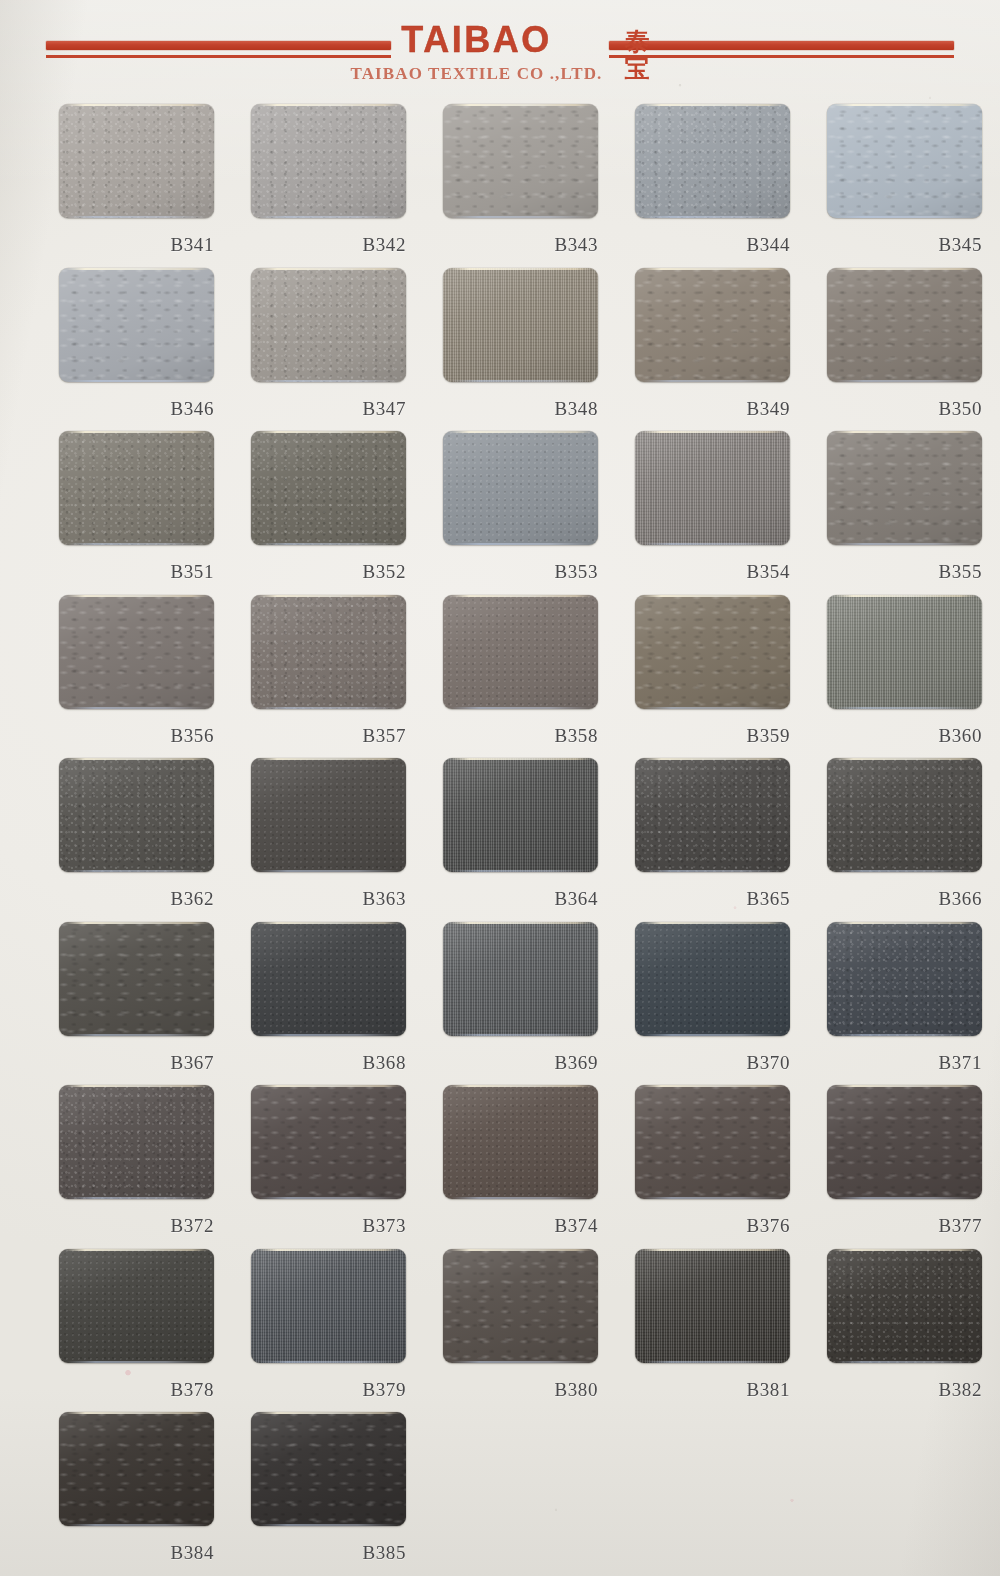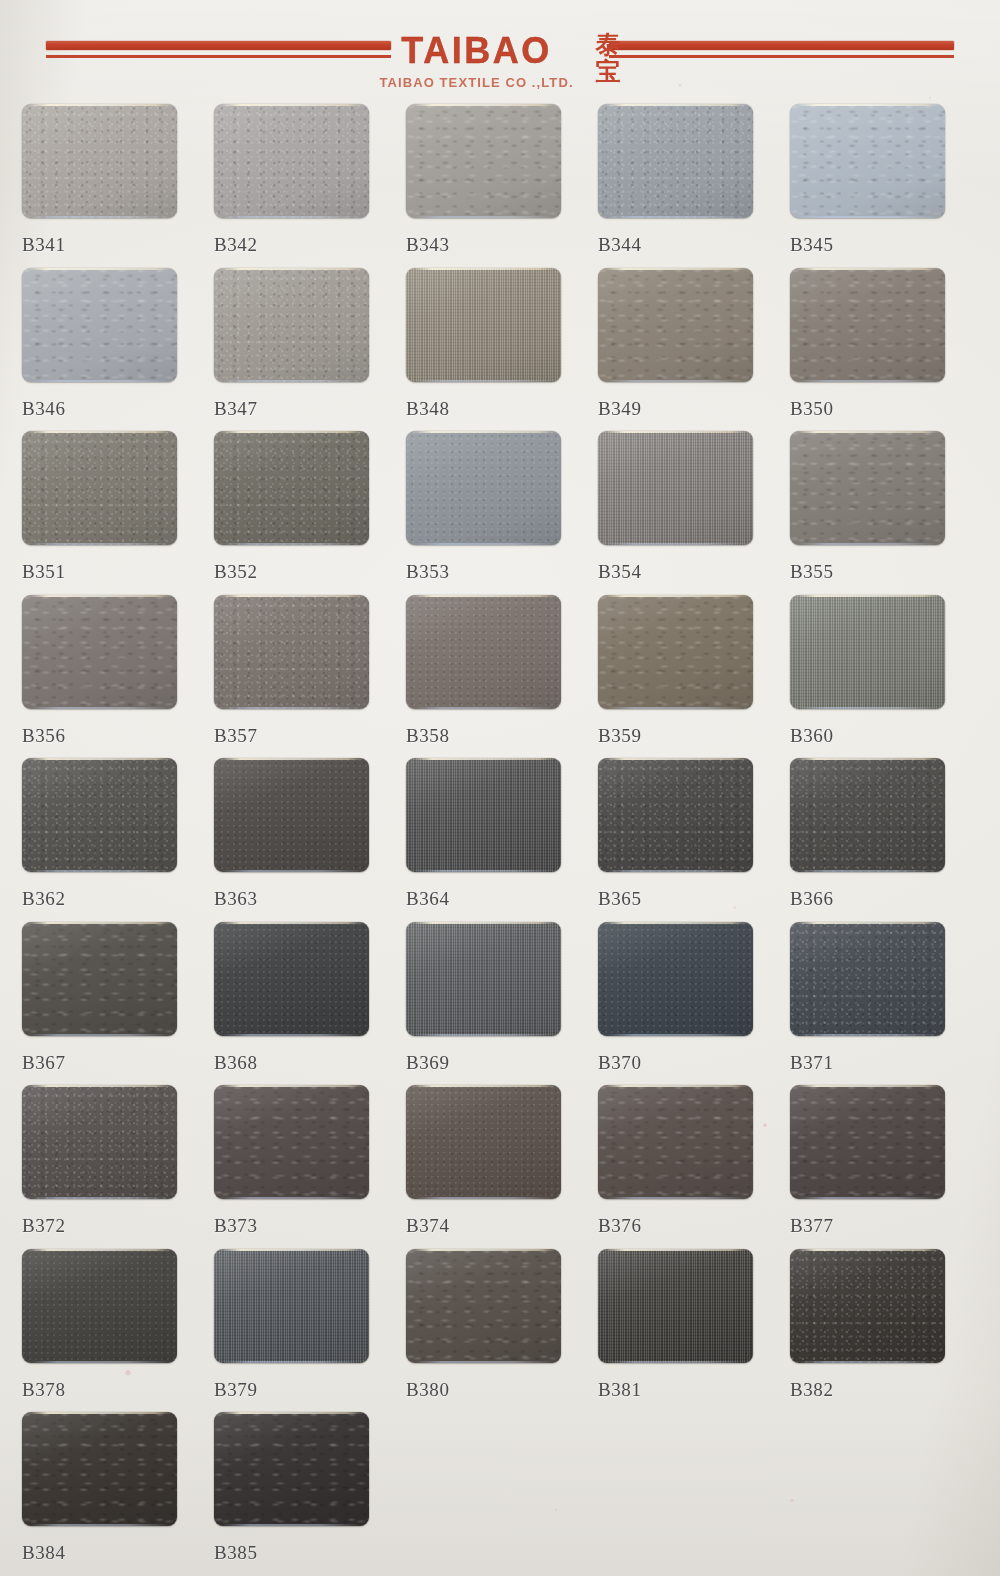--- a/index.html
+++ b/index.html
@@ -76,43 +76,42 @@
     height: 2.5px;
     background: #c2452d;
   }
 
   .brandblock {
     position: absolute;
     left: 0; right: 0;
     top: 22px;
     display: flex;
     justify-content: center;
-    align-items: flex-start;
+    align-items: flex-end;
     gap: 22px;
-    margin-top: 11px;
   }
   .brand-latin {
     display: flex;
     flex-direction: column;
     align-items: center;
     line-height: 1;
   }
   .brand-name {
     font-family: "Liberation Sans", "DejaVu Sans", sans-serif;
     font-weight: 700;
     font-size: 36px;
     letter-spacing: 2.5px;
     color: #c2452d;
     -webkit-text-stroke: 0.4px #b03a22;
   }
   .brand-sub {
     margin-top: 7px;
-    font-family: Liberation Sans, sans-serif;
+    font-family: Liberation Serif, serif;
     font-weight: 700;
-    font-size: 13px;
+    font-size: 17px;
     letter-spacing: 1.1px;
     color: #c9705c;
   }
   .brand-cjk {
     display: flex;
     flex-direction: column;
     align-items: center;
     justify-content: flex-start;
     color: #c2452d;
     font-family: "DejaVu Sans", sans-serif;
@@ -133,21 +132,21 @@
     justify-content: center;
     column-gap: 0px;
     row-gap: 0px;
     padding-left: 2px;
   }
   .cell {
     width: 192px;
     height: 163.5px;
     display: flex;
     flex-direction: column;
-    align-items: flex-start;
+    align-items: flex-end;
   }
   .chip {
     position: relative;
     width: 155px;
     height: 114px;
     border-radius: 9px;
     overflow: hidden;
     box-shadow:
       0 1px 1.5px rgba(60,55,50,.30),
       0 0 0 0.6px rgba(110,104,96,.18);

